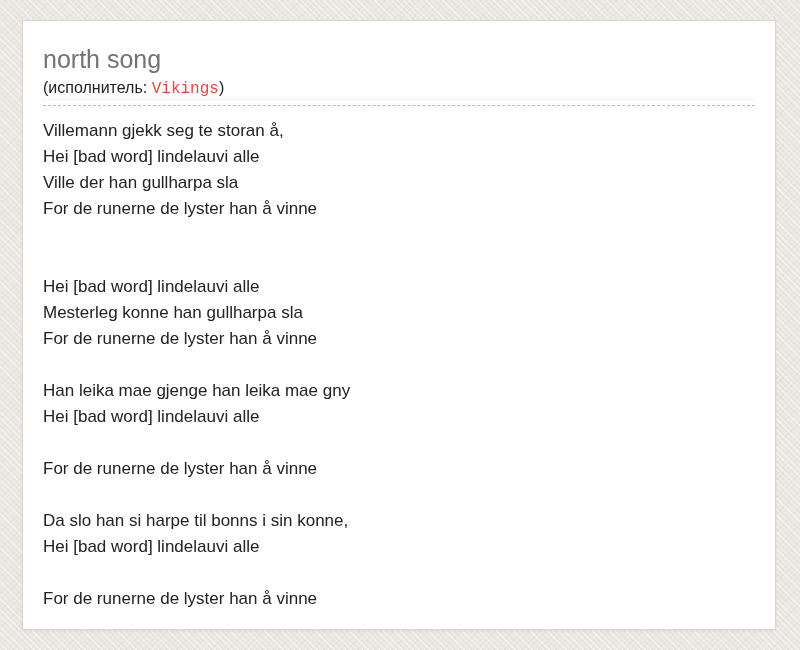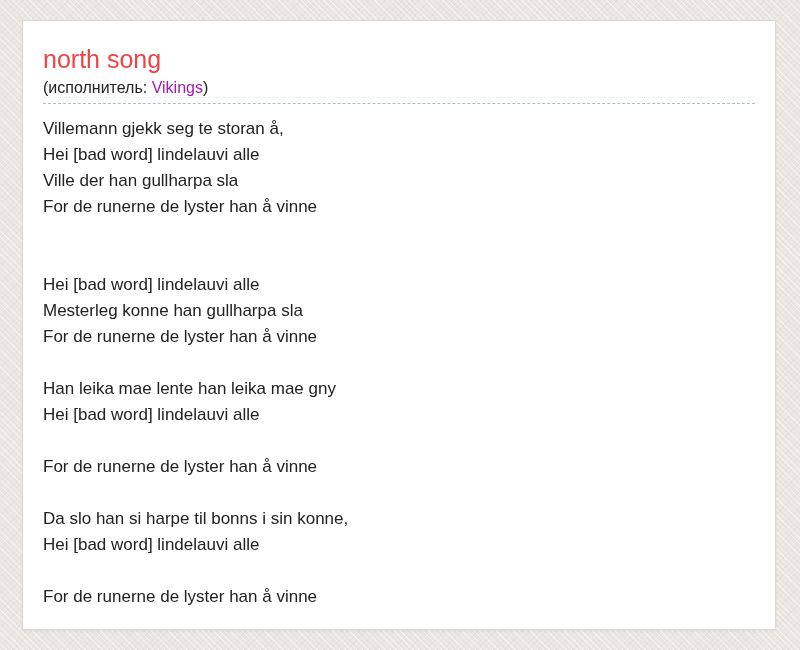--- a/index.html
+++ b/index.html
@@ -13,26 +13,26 @@
   }
   .card{
     position:absolute;left:22px;top:20px;width:754px;height:610px;
     background:#ffffff;border:1px solid #dad7d2;
     box-shadow:0 1px 3px rgba(0,0,0,0.06);
     box-sizing:border-box;
     padding:26px 20px 0 20px;
   }
   h1.title{
     margin:0;font-size:25px;font-weight:400;line-height:1;
-    color:#ef4444;
+    color:#737373;
   }
   .subtitle{
     margin-top:7px;font-size:16px;line-height:1.1;color:#222222;
   }
-  .artist-link{color:#a21caf;text-decoration:none;cursor:pointer;}
+  .artist-link{color:#ef4444;text-decoration:none;cursor:pointer;font-family:Liberation Mono, monospace;}
   .separator{
     height:6px;position:relative;
     border-bottom:1px dashed #a9becf;
   }
   .separator::before{
     content:"";position:absolute;top:0;left:0;right:0;
     border-top:1px dotted #e3e9ef;
   }
   .lyrics{
     margin-top:12px;font-size:17px;line-height:26px;color:#222222;
@@ -67,21 +67,21 @@
       <span>Ville der han gullharpa sla</span><br>
       <span>For de runerne de lyster han å vinne</span>
     </p>
     <p>
       <br>
       <span>Hei [bad word] lindelauvi alle</span><br>
       <span>Mesterleg konne han gullharpa sla</span><br>
       <span>For de runerne de lyster han å vinne</span>
     </p>
     <p>
-      <span>Han leika mae lente han leika mae gny</span><br>
+      <span>Han leika mae gjenge han leika mae gny</span><br>
       <span>Hei [bad word] lindelauvi alle</span><br>
       <br>
       <span>For de runerne de lyster han å vinne</span>
     </p>
     <p>
       <span>Da slo han si harpe til bonns i sin konne,</span><br>
       <span>Hei [bad word] lindelauvi alle</span><br>
       <br>
       <span>For de runerne de lyster han å vinne</span>
     </p>

